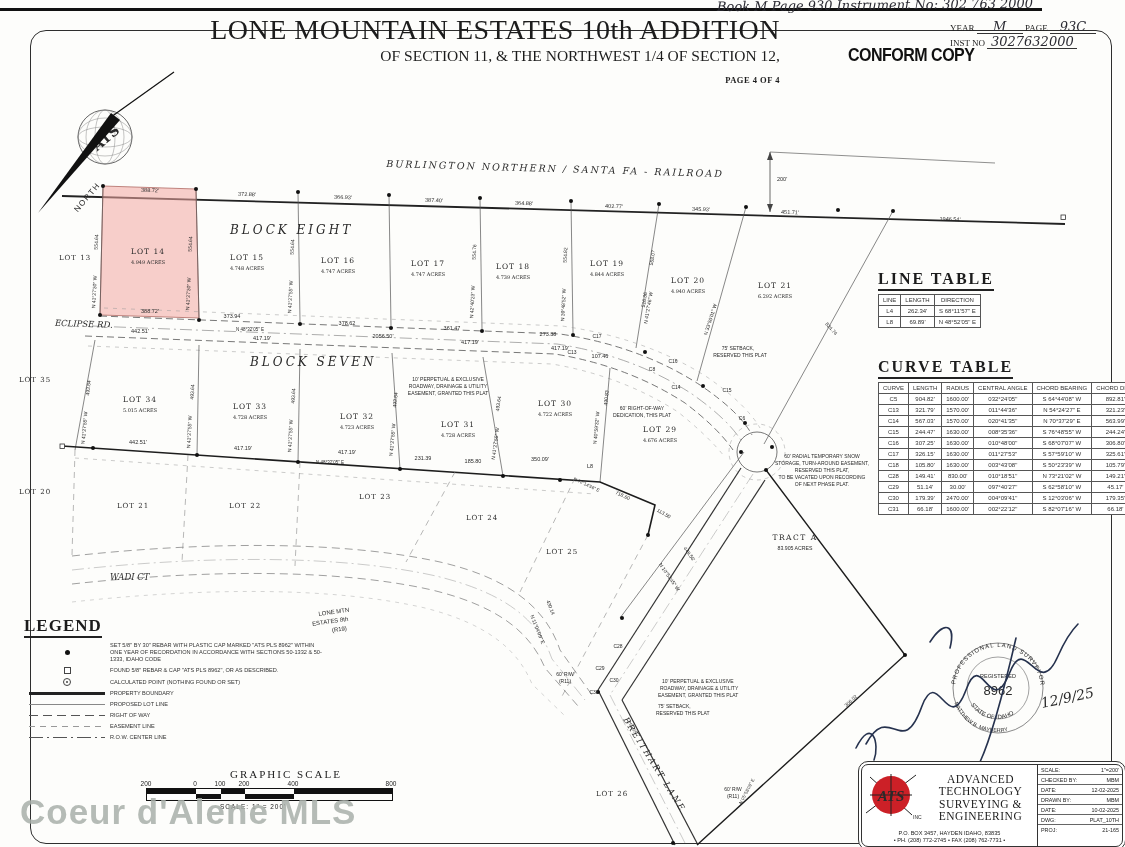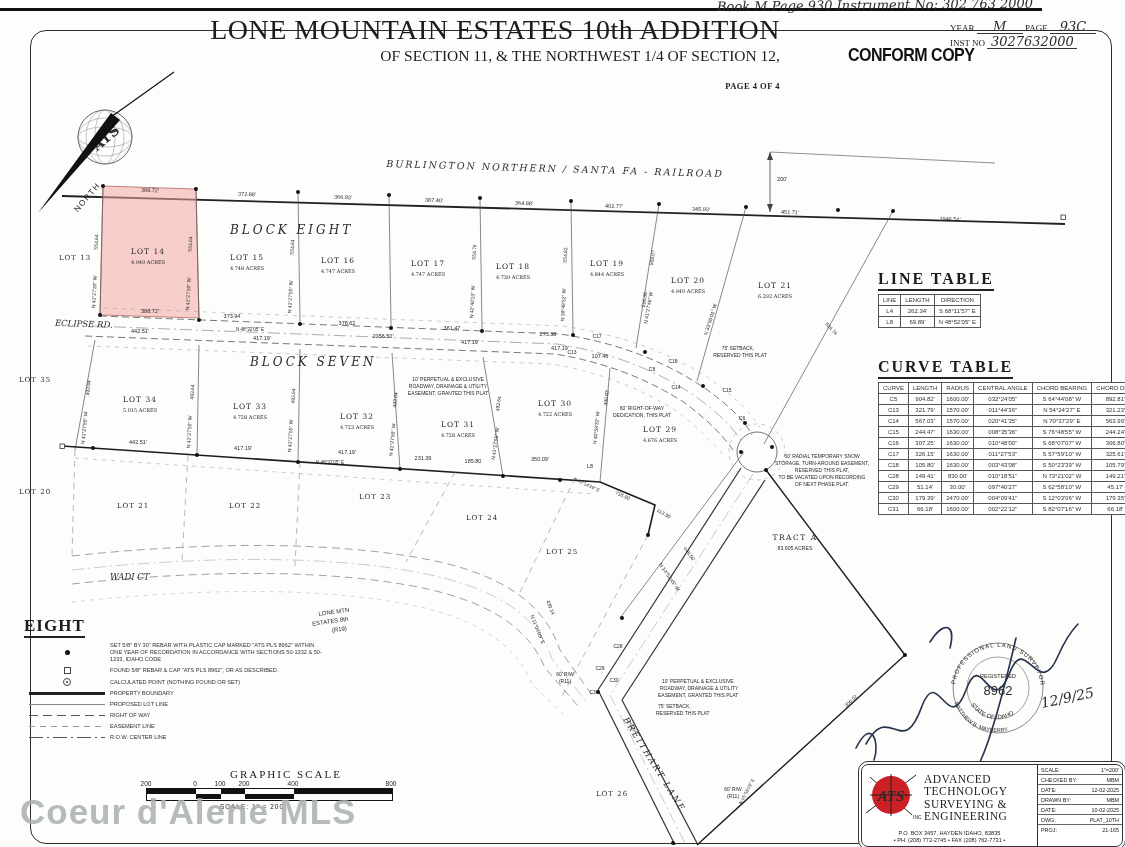--- a/index.html
+++ b/index.html
@@ -15,21 +15,21 @@
   
   .handtop{right:8px;top:-3px;width:400px;font-size:13px;transform:rotate(-.6deg);white-space:nowrap;}
   .bookblock{left:950px;top:20px;font-size:9px;font-family:"Liberation Serif",serif;line-height:13px;color:#222;}
   .bookblock .hv{font-size:13px;}
   .uline{display:inline-block;border-bottom:1px solid #333;min-width:46px;text-align:center;}
   .conform{left:848px;top:46px;font-size:16px;font-weight:900;letter-spacing:-.5px;transform:scaleY(1.15);color:#111;}
   
   .titleblock{left:60px;top:14px;width:720px;text-align:right;}
   .t-main{font-size:28px;letter-spacing:.5px;}
   .t-sub{font-size:15.5px;line-height:19px;}
-  .t-page{font-size:8.5px;font-weight:bold;letter-spacing:.5px;margin-top:16px;}
+  .t-page{font-size:8.5px;font-weight:bold;letter-spacing:.5px;margin-top:10px;}
   
   .tbl-title{font-family:"Liberation Serif",serif;font-size:16px;font-weight:bold;letter-spacing:2px;
              border-bottom:2px solid #222;display:inline-block;padding-bottom:1px;margin-bottom:3px;}
   table{border-collapse:collapse;background:#fff;}
   th,td{border:1px solid #555;font-size:6px;padding:2px 4px;text-align:center;color:#333;font-weight:normal;white-space:nowrap;}
   .linetable{left:878px;top:270px;}
   .curvetable{left:878px;top:358px;}
   
   .legend{left:24px;top:616px;width:300px;}
   .lg-title{font-family:"Liberation Serif",serif;font-size:17px;font-weight:bold;letter-spacing:1px;
@@ -56,21 +56,21 @@
   .gs-seg{position:absolute;height:5px;}
   .gs-note{font-size:6.5px;margin:2px 0 0 80px;letter-spacing:1px;}
   
   .watermark{left:20px;top:792px;font-size:35px;font-weight:bold;letter-spacing:1px;color:#a9b0aa;opacity:.85;}
   
   .tblock{left:858px;top:761px;width:262px;height:83px;border:1.6px solid #333;border-radius:10px;background:#fff;padding:2px;}
   .tblock-in{border:1px solid #333;border-radius:7px;width:100%;height:100%;box-sizing:border-box;display:flex;}
   .tb-left{flex:1;display:flex;flex-direction:column;}
   .tb-main{display:flex;flex:1;align-items:center;}
   .tb-logo{flex:0 0 62px;display:flex;justify-content:center;}
-  .tb-co{flex:1;text-align:left;font-family:"Liberation Serif",serif;font-size:11.5px;line-height:12.5px;letter-spacing:.5px;}
+  .tb-co{flex:1;text-align:center;font-family:"Liberation Serif",serif;font-size:11.5px;line-height:12.5px;letter-spacing:.5px;}
   .tb-addr{font-size:5.6px;text-align:center;line-height:7px;color:#222;padding-bottom:2px;}
   .tb-fields{flex:0 0 84px;border-left:1px solid #333;display:flex;flex-direction:column;}
   .tb-row{display:flex;justify-content:space-between;font-size:5.4px;padding:1.5px 3px;border-bottom:1px solid #666;color:#222;}
   .tb-row:last-child{border-bottom:none;}
   svg text{fill:#2a2a2a;}
   .mapfont{font-family:"DejaVu Serif",serif;}
 </style>
 </head>
 <body>
 
@@ -557,21 +557,21 @@
           <td>1600.00'</td>
           <td>002°22'12"</td>
           <td>S 82°07'16" W</td>
           <td>66.18'</td>
         </tr>
       </tbody>
   </table>
 </div>
 
 <div class="abs legend">
-  <div class="lg-title">EIGHT</div>
+  <div class="lg-title">LEGEND</div>
   <div class="lg-row">
       <div class="lg-sym">
         <div class="dot"></div>
       </div>
       <div class="lg-txt">SET 5/8" BY 30" REBAR WITH PLASTIC CAP MARKED "ATS PLS 8962" WITHIN ONE YEAR OF RECORDATION IN ACCORDANCE WITH SECTIONS 50-1332 &amp; 50-1333, IDAHO CODE</div>
     </div>
   <div class="lg-row">
       <div class="lg-sym">
         <div class="sq"></div>
       </div>

